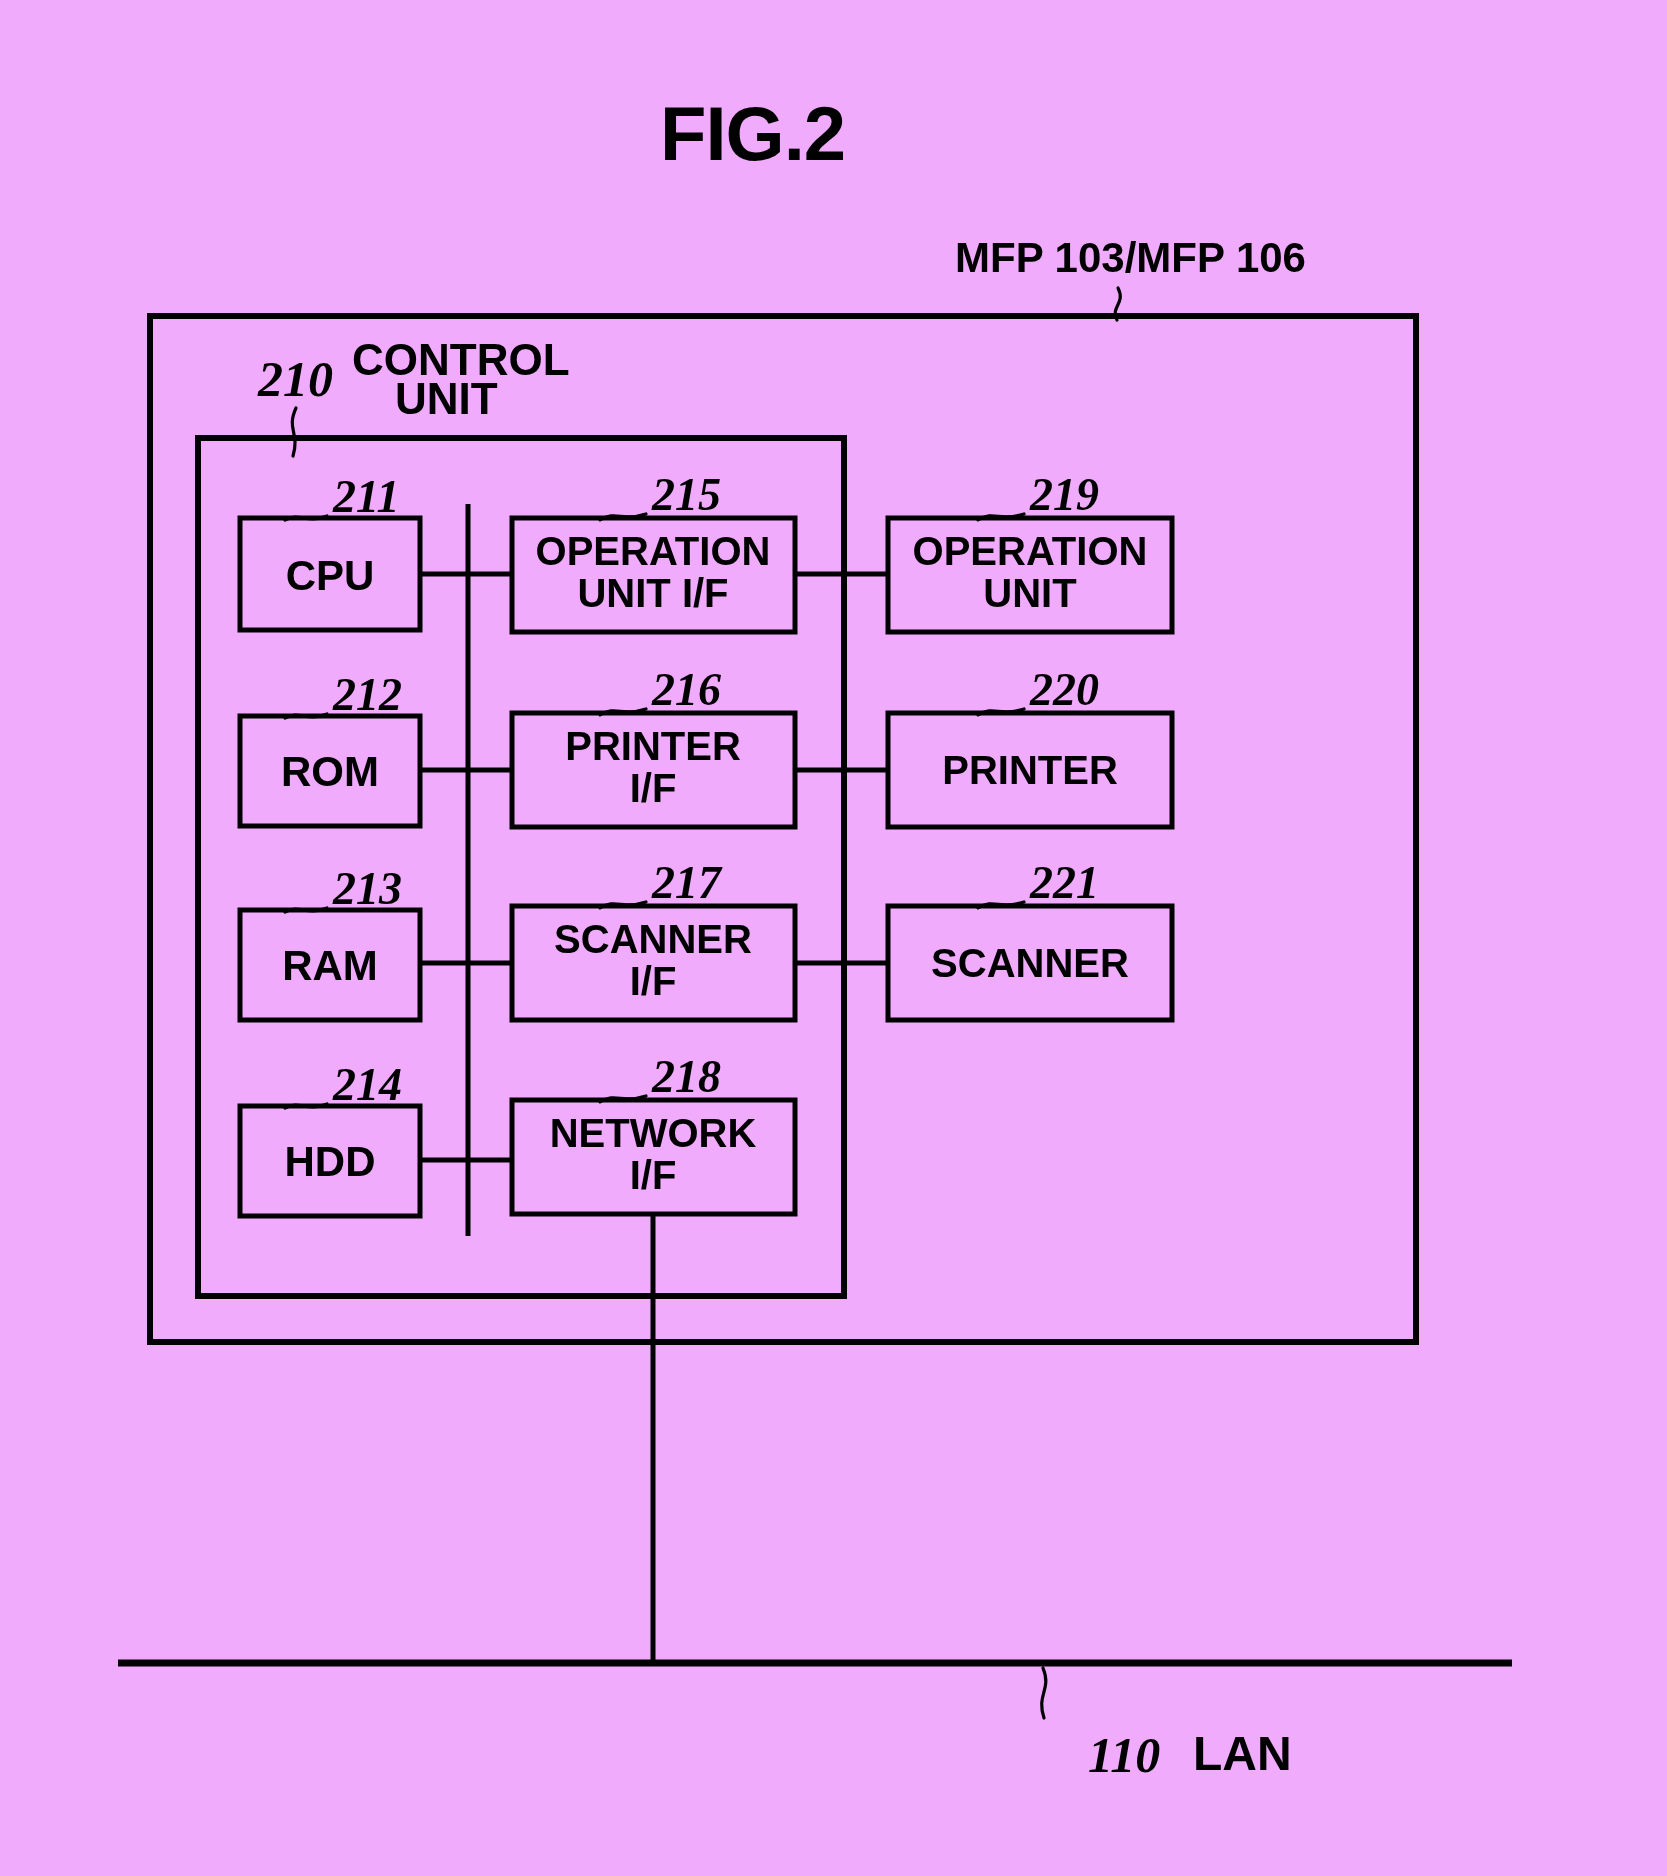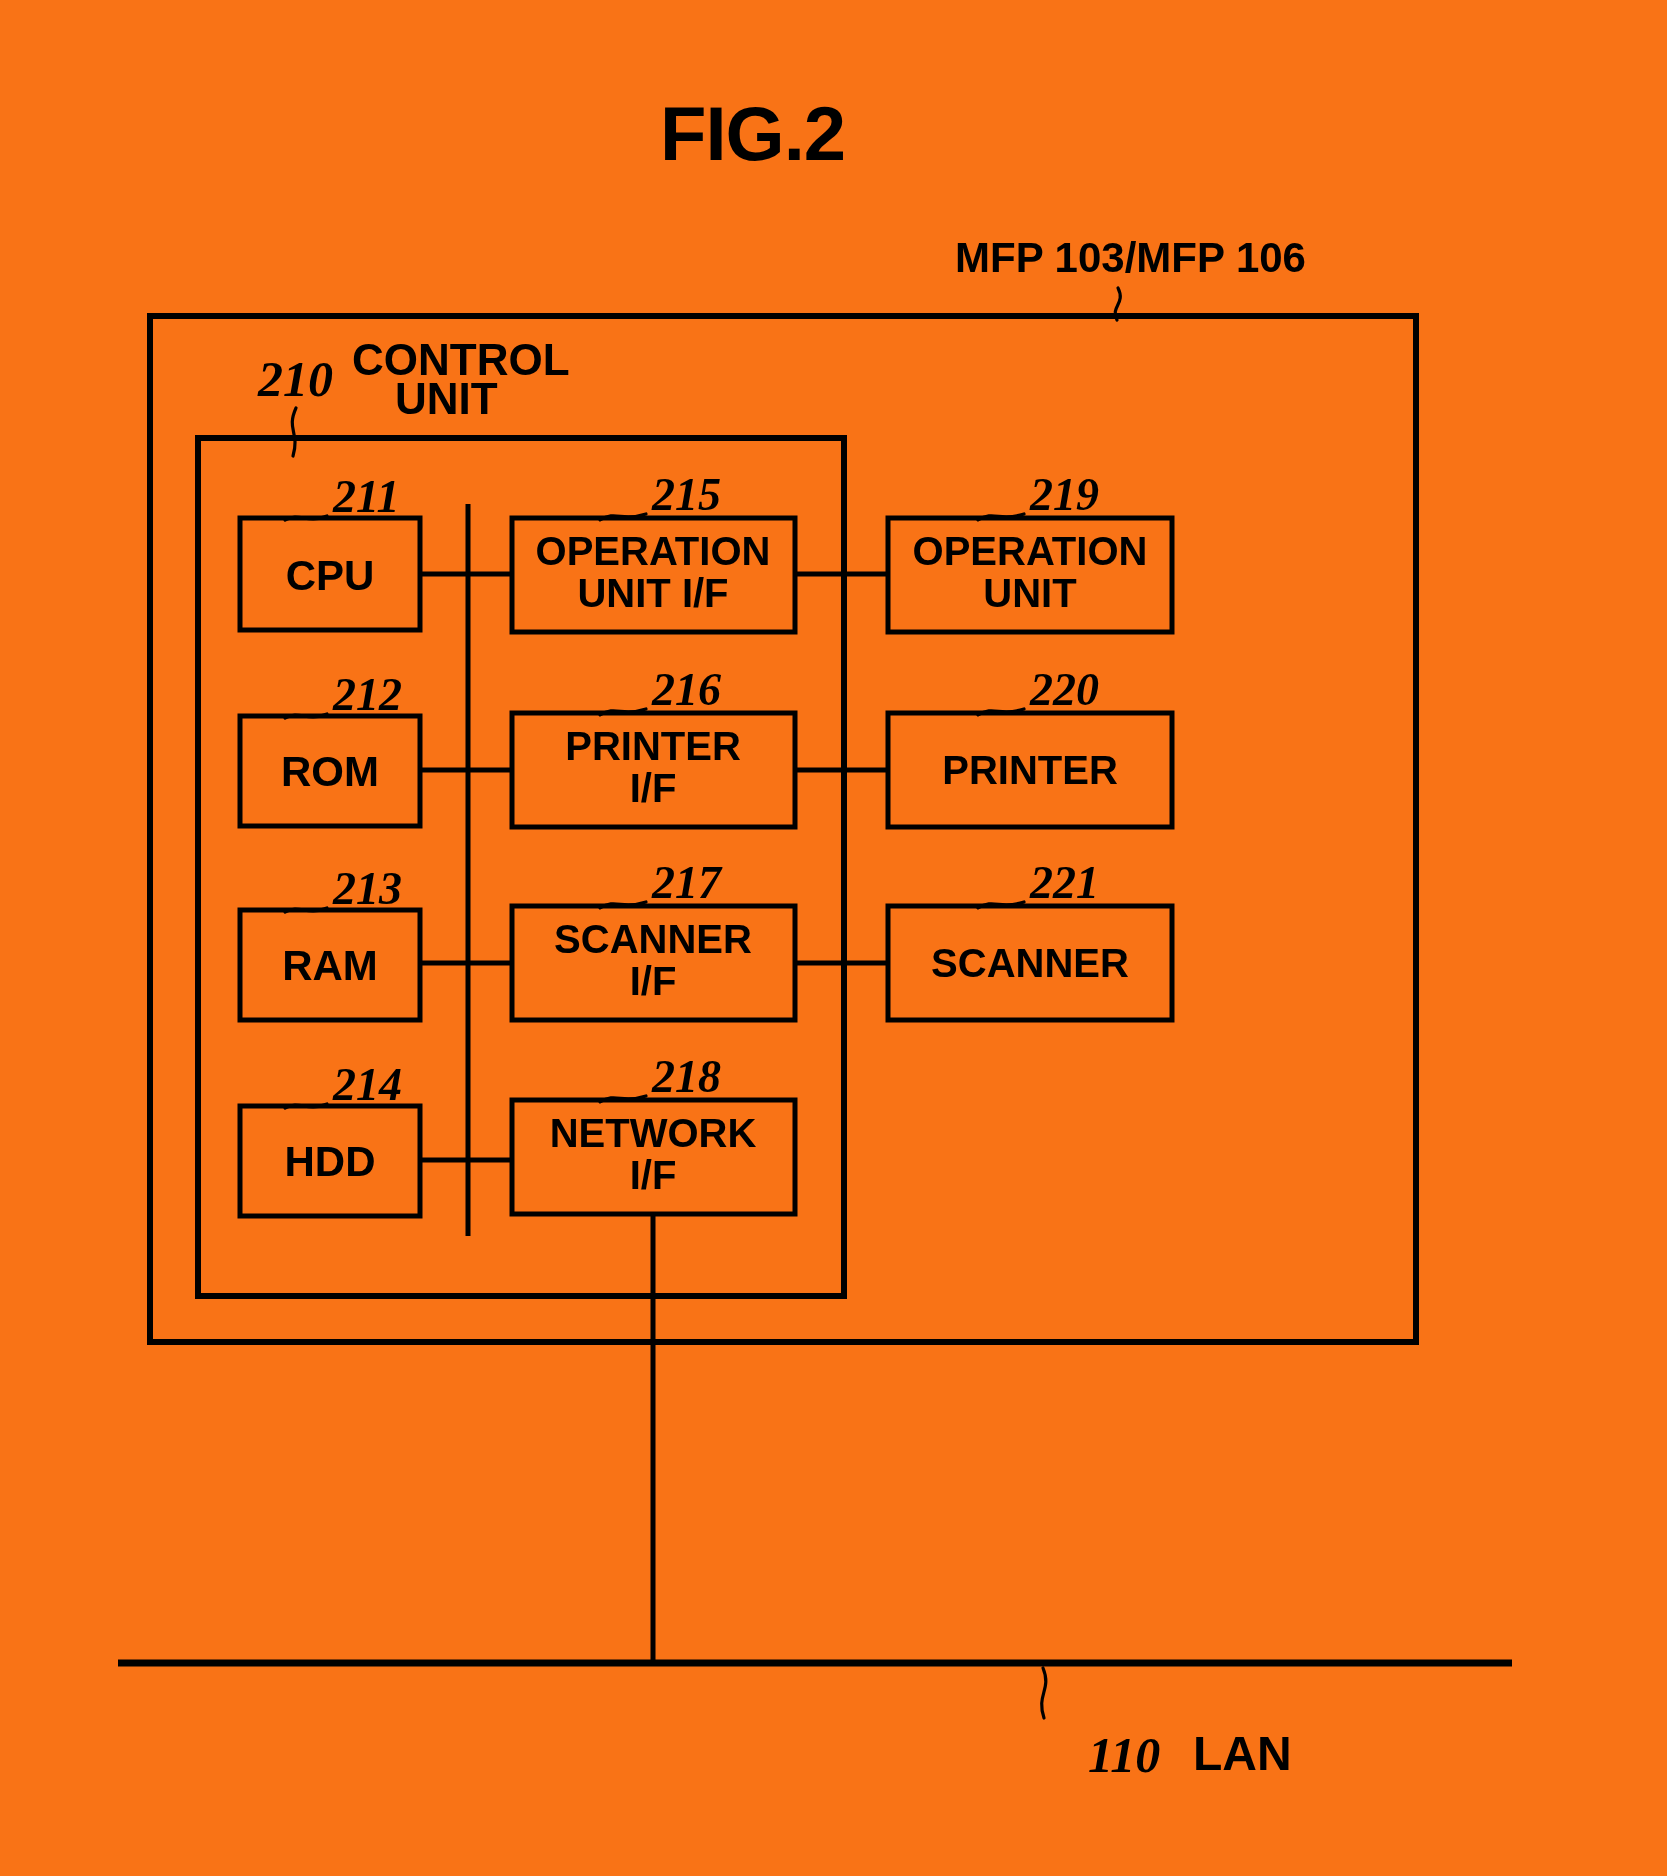--- a/index.html
+++ b/index.html
@@ -9,21 +9,21 @@
   }
   body {
     font-family: "Liberation Sans", sans-serif;
     color: #000000;
   }
   #page {
     position: relative;
     width: 1667px;
     height: 1876px;
     overflow: hidden;
-    background: #f97316;
+    background: #f0abfc;
   }
   #figure-svg {
     position: absolute;
     left: 0;
     top: 0;
     width: 1667px;
     height: 1876px;
   }
   .fig-title {
     font-weight: bold;

